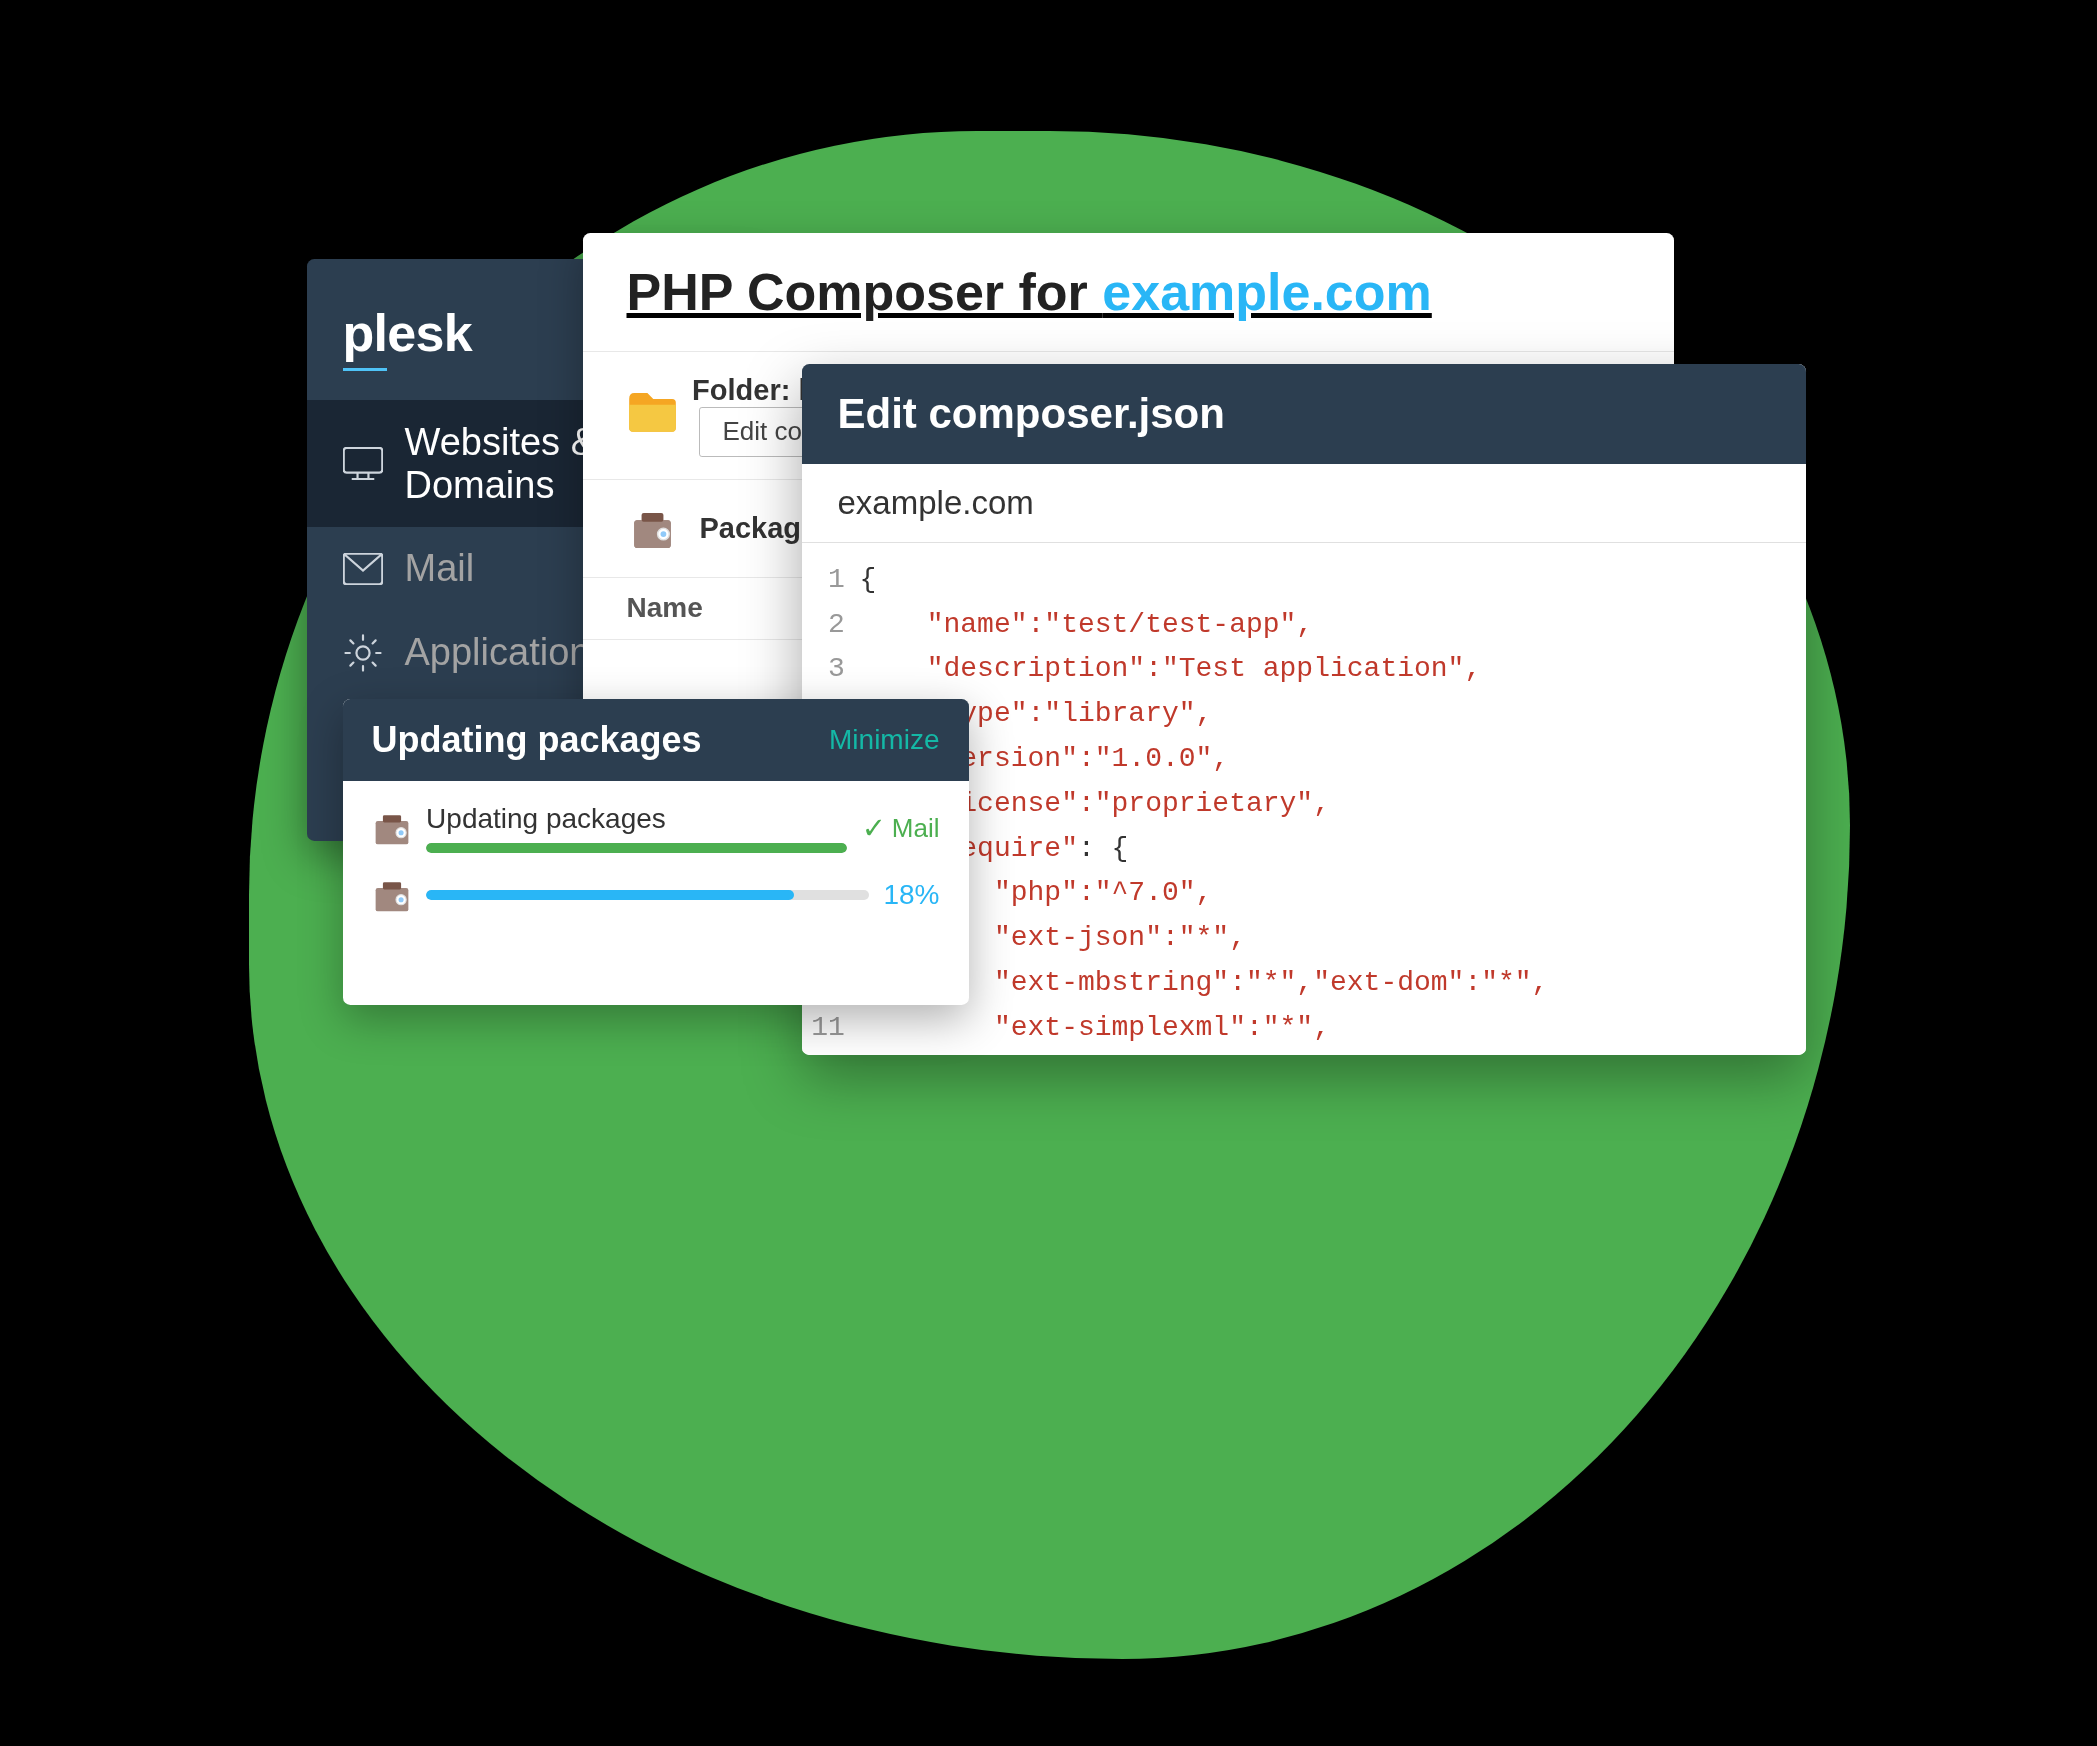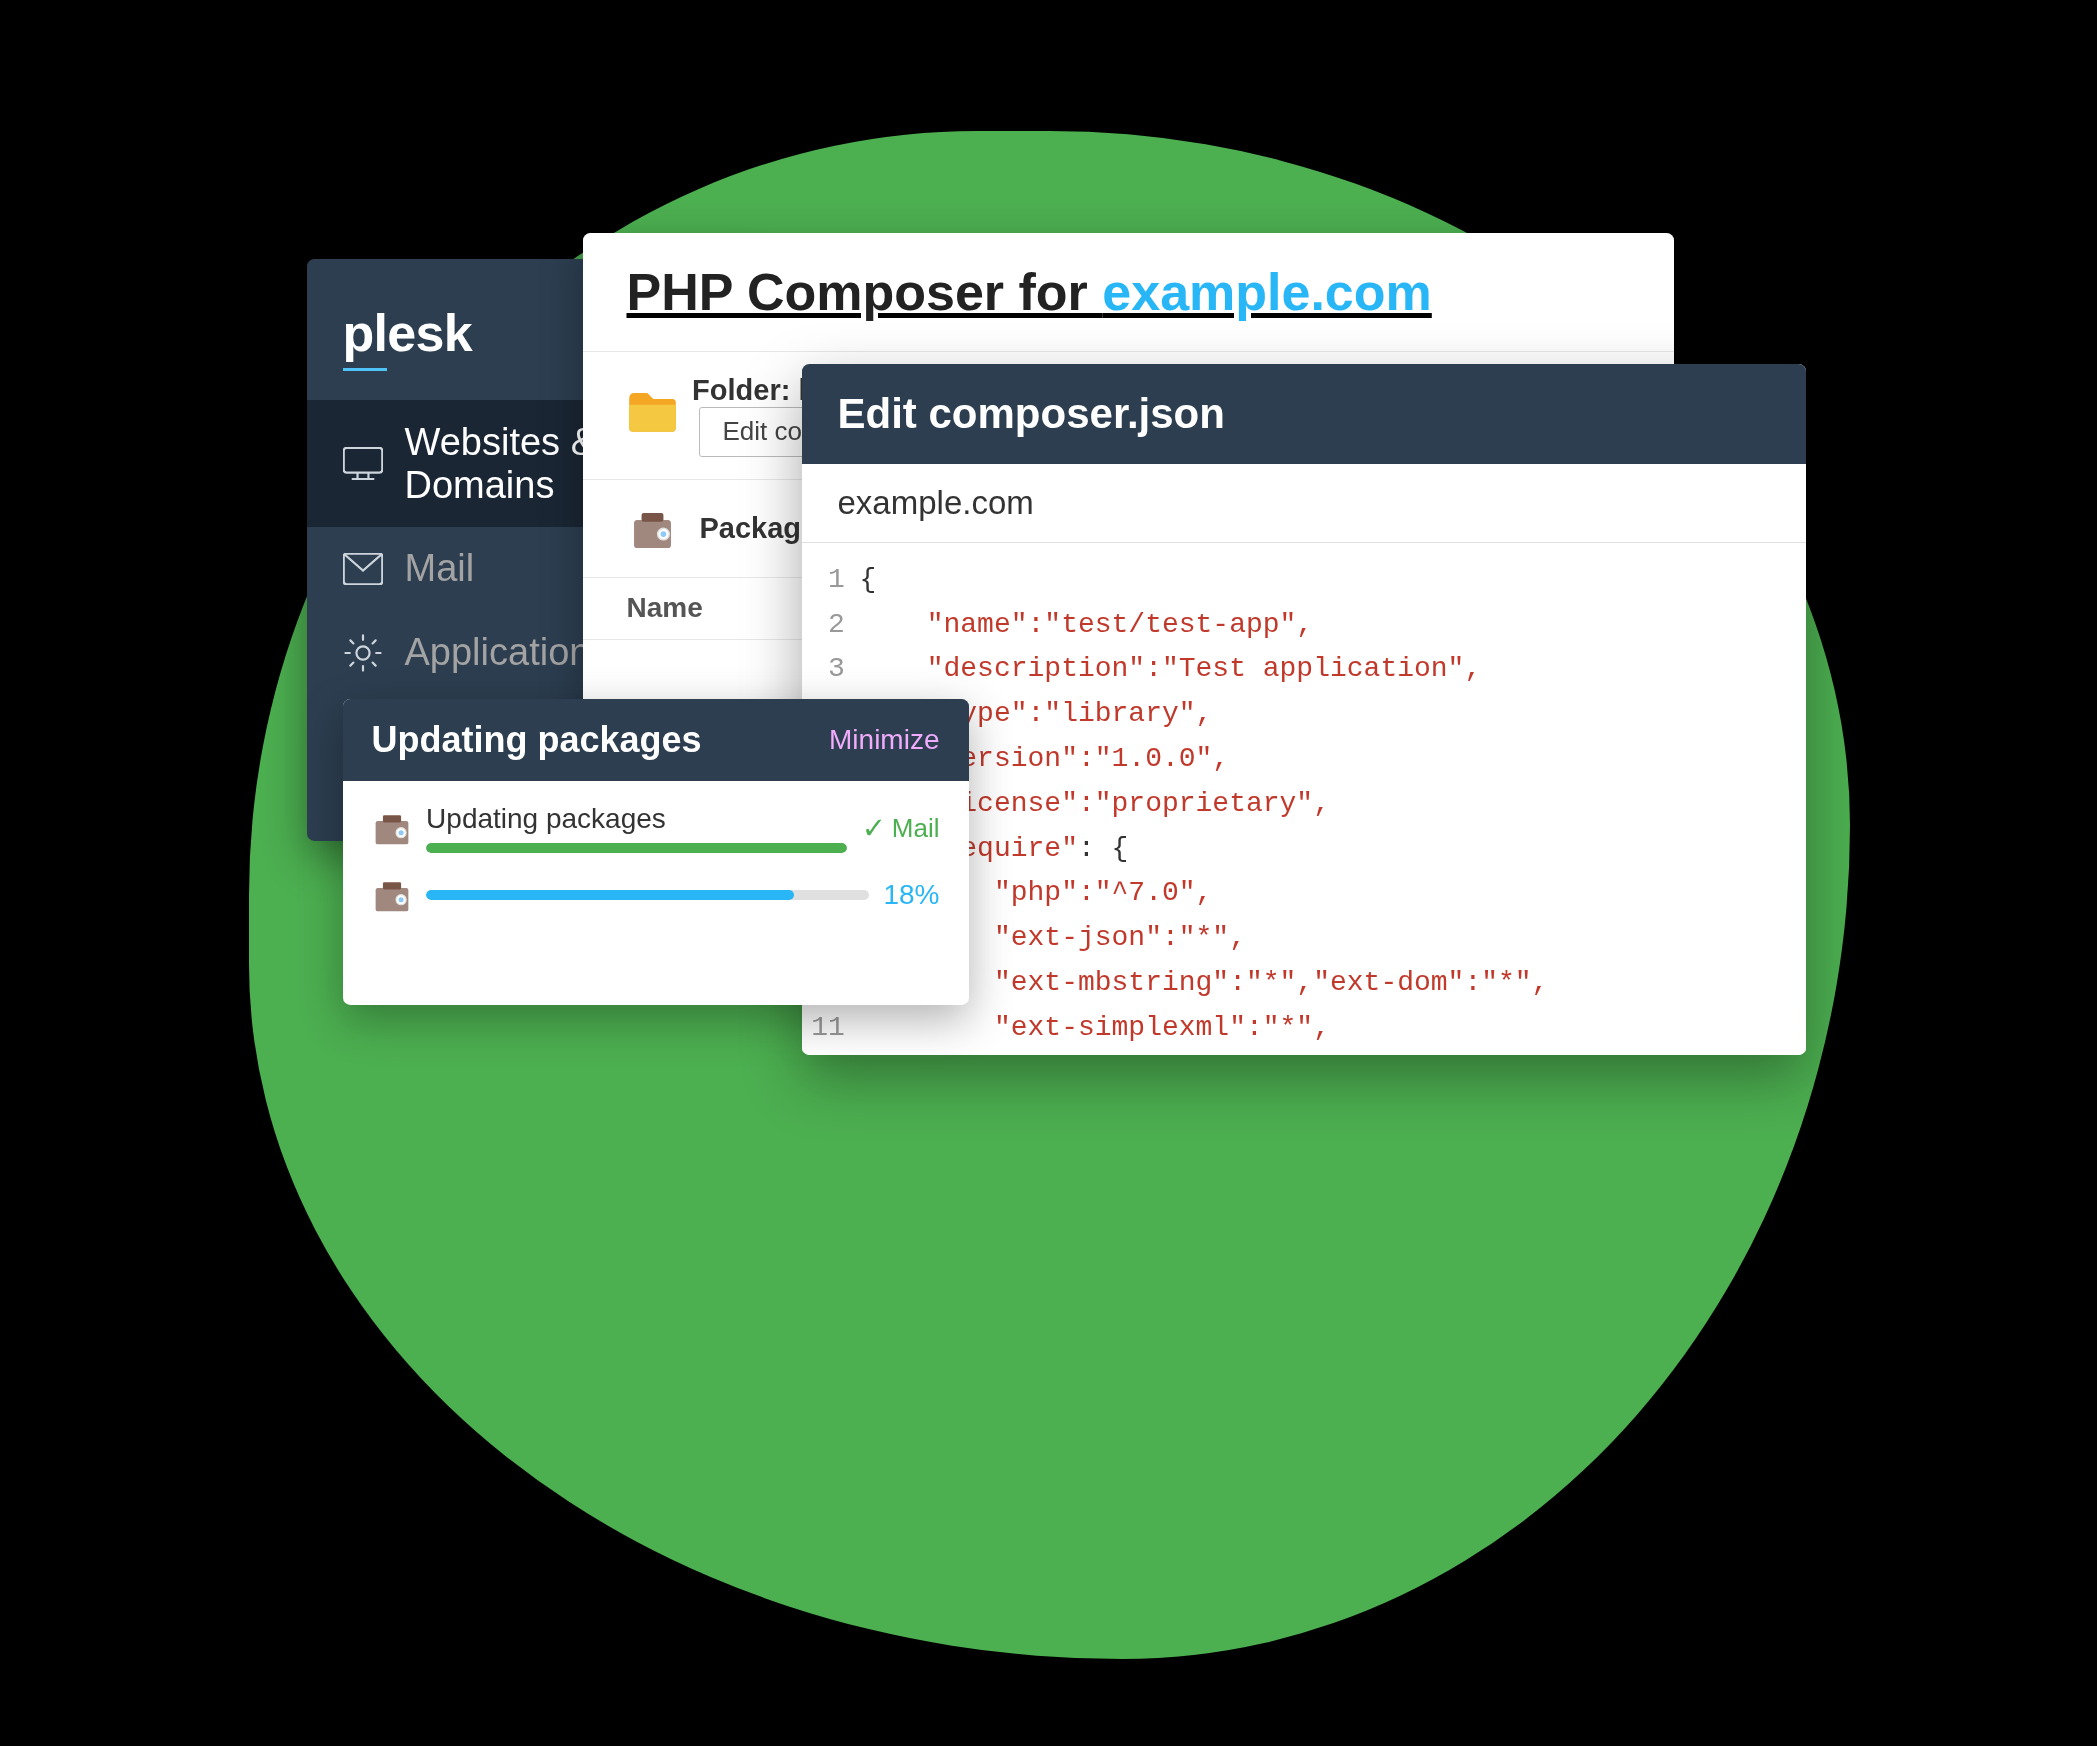--- a/index.html
+++ b/index.html
@@ -255,21 +255,21 @@
       display: flex;
       align-items: center;
       justify-content: space-between;
     }
     .updating-title {
       color: #fff;
       font-size: 36px;
       font-weight: 700;
     }
     .minimize-btn {
-      color: #f0abfc;
+      color: #14b8a6;
       font-size: 28px;
       cursor: pointer;
     }
 
     .updating-body {
       padding: 22px 29px;
     }
 
     .progress-row {
       display: flex;

